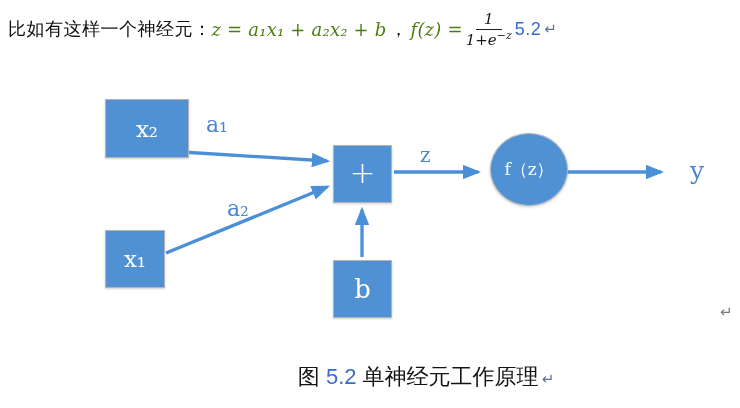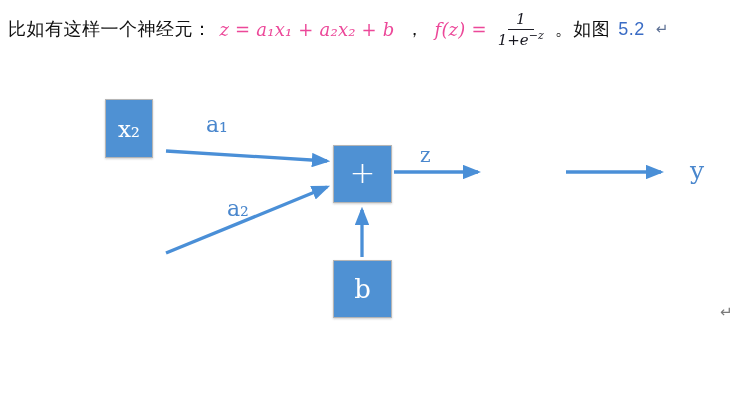--- a/index.html
+++ b/index.html
@@ -6,25 +6,25 @@
   html,body { background:#fff; }
   #page {
     position:relative; width:740px; height:408px; background:#ffffff;
     font-family:"Liberation Sans", sans-serif; overflow:hidden;
   }
 
   
   .para {
     position:absolute; left:8px; top:6px; height:46px; right:0;
     display:flex; align-items:center; white-space:nowrap;
-    font-size:18px; color:#000;gap:8px;
+    font-size:18px; color:#000;
   }
   .cn { font-family:"Liberation Sans", sans-serif; color:#111; letter-spacing:0.5px; }
   .math {
-    font-family:"DejaVu Serif", serif; font-style:italic; color:#ec4899;
+    font-family:"DejaVu Serif", serif; font-style:italic; color:#4d7c0f;
     font-size:18px; letter-spacing:0.2px;
   }
   .sep { font-size:18px; color:#111; margin:0 3px; }
   .fig-ref { color:#3a6cc5; }
   .pilcrow { color:#5e7195; font-size:15px; margin-left:3px; font-family:"DejaVu Sans",sans-serif; }
 
   .frac {
     display:inline-flex; flex-direction:column; align-items:center;
     vertical-align:middle; font-family:"DejaVu Serif", serif; font-style:italic;
     font-size:15px; line-height:1.2; color:#16161f; margin:0 3px;
@@ -36,21 +36,21 @@
   
   .diagram { position:absolute; left:0; top:0; width:740px; height:408px; }
   svg.edges { position:absolute; left:0; top:0; }
 
   .node {
     position:absolute; background:#4f91d3; border:1px solid #b5b5b5;
     display:flex; align-items:center; justify-content:center;
     color:#ffffff; font-family:"DejaVu Serif", serif;
     box-shadow:0 1px 2px rgba(120,120,120,0.35);
   }
-  .node-x2 { left:105px; top:99px;  width:48px; height:59px; font-size:23px; }
+  .node-x2 { left:105px; top:99px;  width:84px; height:59px; font-size:23px; }
   .node-x1 { left:105px; top:230px; width:60px; height:58px; font-size:23px; }
   .node-sum{ left:333px; top:145px; width:59px; height:58px; font-size:31px;
              font-family:"DejaVu Sans", sans-serif; font-weight:200; padding-bottom:4px;}
   .node-b  { left:333px; top:260px; width:59px; height:58px; font-size:26px; }
   .node-fz {
     position:absolute; left:490px; top:133px; width:78px; height:73px;
     background:#4f91d3; border:1px solid #a8b6c4; border-radius:50%;
     display:flex; align-items:center; justify-content:center;
     color:#fff; font-family:"DejaVu Serif", serif; font-size:17px;
     box-shadow:0 1px 3px rgba(120,120,120,0.4);
@@ -82,46 +82,50 @@
 
   <div class="para">
     <span class="cn">比如有这样一个神经元：</span>
     <span class="math">z = a₁x₁ + a₂x₂ + b</span>
     <span class="sep">，</span>
     <span class="math">f(z) =</span>
     <span class="frac">
       <span class="num">1</span>
       <span class="den"><span>1+e</span><sup>−z</sup></span>
     </span>
-    <span class="cn">。如图 </span>
     <span class="cn fig-ref">5.2</span>
     <span class="pilcrow">↵</span>
   </div>
 
   <div class="diagram">
 
     <svg class="edges" width="740" height="408" viewBox="0 0 740 408">
       <defs>
         <marker id="ah" markerWidth="5.6" markerHeight="4.4" refX="4.6" refY="2.2" orient="auto" markerUnits="strokeWidth">
           <path d="M0,0 L5.6,2.2 L0,4.4 Z" fill="#4a8fd7"></path>
         </marker>
       </defs>
       <line x1="166" y1="151" x2="327" y2="161" stroke="#4a8fd7" stroke-width="3.3" marker-end="url(#ah)"></line>
       <line x1="166" y1="253" x2="327" y2="187" stroke="#4a8fd7" stroke-width="3.3" marker-end="url(#ah)"></line>
       <line x1="362" y1="257" x2="362" y2="210" stroke="#4a8fd7" stroke-width="3.3" marker-end="url(#ah)"></line>
       <line x1="394" y1="172" x2="478" y2="172" stroke="#4a8fd7" stroke-width="3.3" marker-end="url(#ah)"></line>
       <line x1="566" y1="172" x2="661" y2="172" stroke="#4a8fd7" stroke-width="3.3" marker-end="url(#ah)"></line>
     </svg>
 
     <div class="node node-x2">x₂</div>
+    <div class="node node-x1">x₁</div>
     <div class="node node-sum">+</div>
     <div class="node node-b">b</div>
+    <div class="node-fz">f（z）</div>
 
     <div class="edge-label label-a1">a₁</div>
     <div class="edge-label label-a2">a₂</div>
     <div class="edge-label label-z">z</div>
     <div class="edge-label label-y">y</div>
 
     <div class="anchor-mark">↵</div>
   </div>
 
+  <div class="caption">
+    <span>图 </span><span class="num">5.2</span><span> 单神经元工作原理</span><span class="pilcrow">↵</span>
+  </div>
 
 </div>
 
 </body></html>

